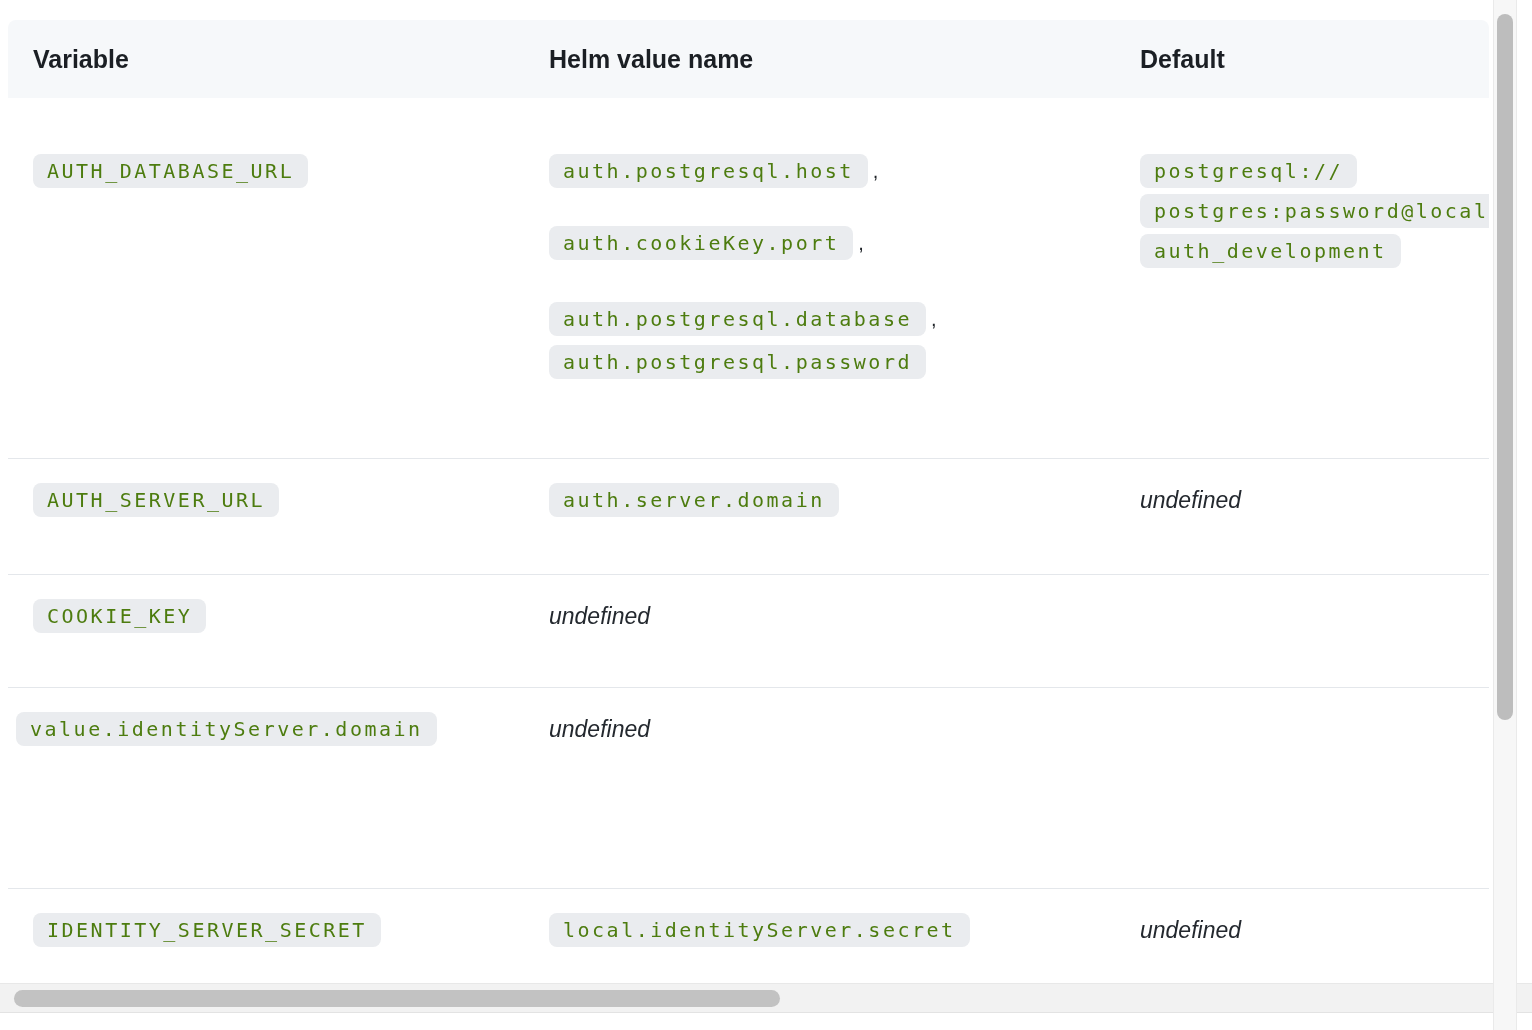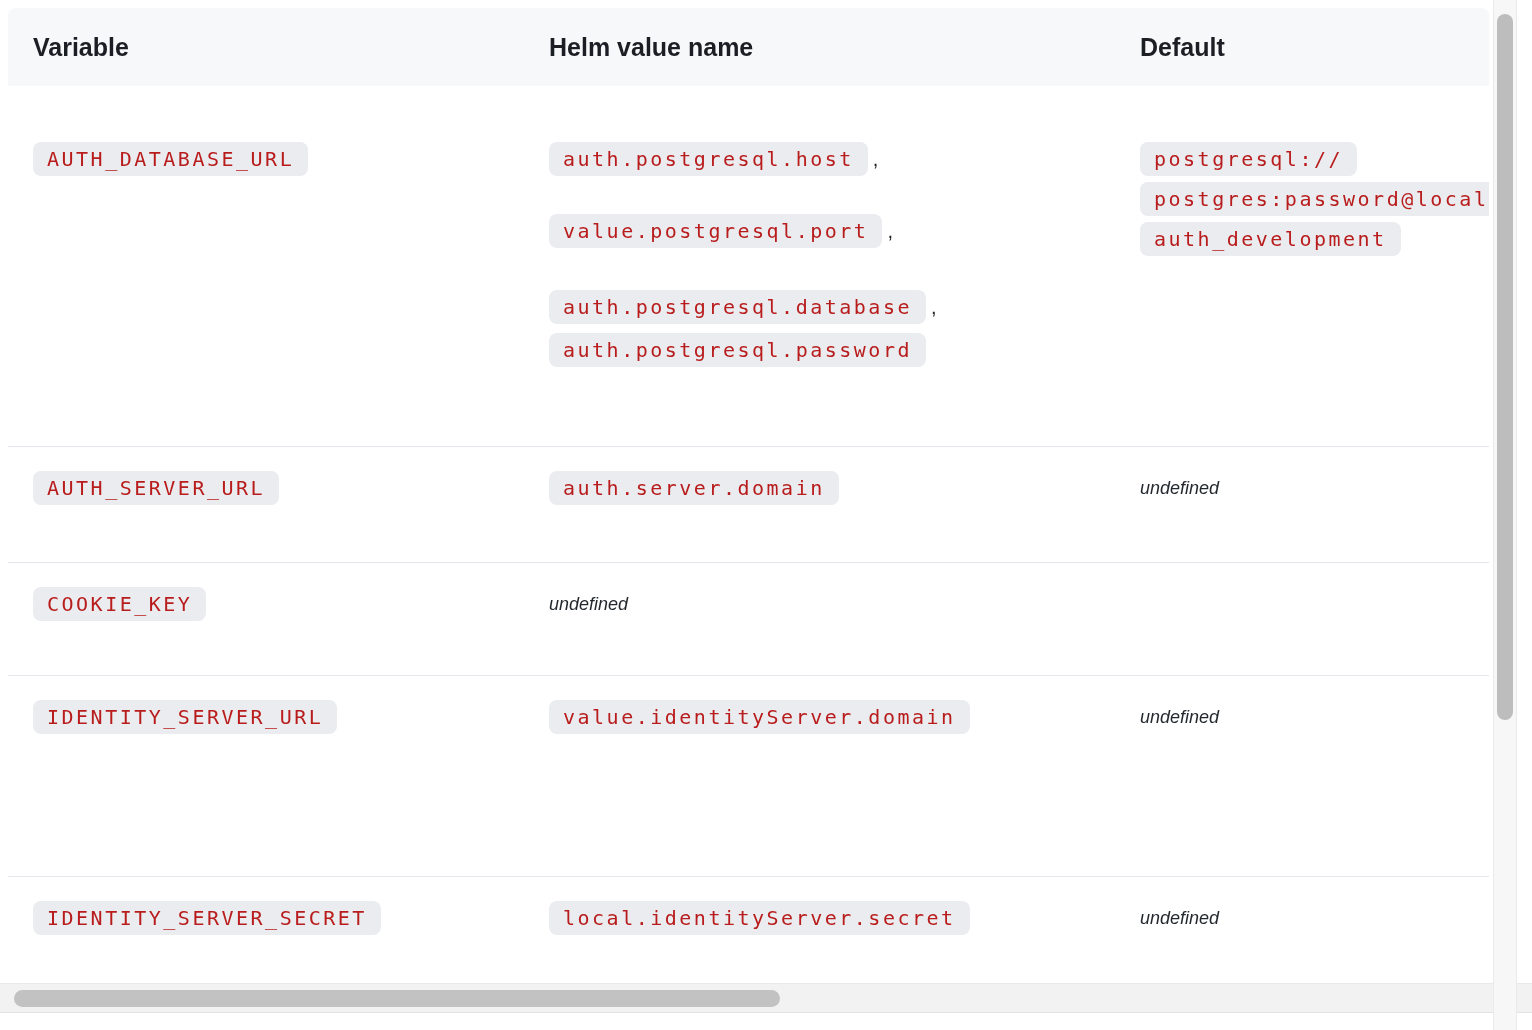--- a/index.html
+++ b/index.html
@@ -7,21 +7,21 @@
     width: 1532px; height: 1030px;
     background: #ffffff;
     font-family: "Liberation Sans", sans-serif;
     overflow: hidden;
     position: relative;
   }
 
   
   .table-viewport {
     position: absolute;
-    left: 8px; top: 8px;
+    left: 8px; top: 20px;
     width: 1481px; height: 972px;
     overflow: hidden;
     border-radius: 8px;
     background: #ffffff;
   }
   .table-content { width: 1800px; }
 
   .t-row {
     display: grid;
     grid-template-columns: 533px 591px 676px;
@@ -49,36 +49,36 @@
   
   .badge {
     display: inline-block;
     background: #eaecef;
     border-radius: 8px;
     padding: 5px 14px 5px 14px;
     font-family: "DejaVu Sans Mono", "Liberation Mono", monospace;
     font-size: 20px;
     letter-spacing: 2.5px;
     line-height: 24px;
-    color: #b91c1c;
+    color: #4d7c0f;
     white-space: nowrap;
   }
   .comma {
     font-size: 20px;
     color: #1f2328;
     margin-left: 5px;
   }
   .helm-line { margin-bottom: 38px; }
   .helm-line.last-group { margin-bottom: 0; line-height: 43px; width: 460px; }
   .helm-line.last-group .badge { margin-bottom: 0; }
   .default-line { margin-bottom: 6px; }
   .default-line .badge.clipped { width: 560px; }
 
   .undefined-val {
-    font-size: 18px;
+    font-size: 23px;
     font-style: italic;
     color: #24292f;
     line-height: 34px;
   }
 
   
   .h-scroll-track {
     position: absolute;
     left: 0; top: 983px;
     width: 1532px; height: 30px;
@@ -129,21 +129,21 @@
 
     <div class="t-row t-body-row row-0">
       <div class="cell first">
         <span class="badge">AUTH_DATABASE_URL</span>
       </div>
       <div class="cell">
         <div class="helm-line">
           <span class="badge">auth.postgresql.host</span><span class="comma">,</span>
         </div>
         <div class="helm-line">
-          <span class="badge">value.postgresql.port</span><span class="comma">,</span>
+          <span class="badge">auth.cookieKey.port</span><span class="comma">,</span>
         </div>
         <div class="helm-line last-group">
           <span class="badge">auth.postgresql.database</span><span class="comma">,</span>
           <span class="badge">auth.postgresql.password</span>
         </div>
       </div>
       <div class="cell">
         <div class="default-line">
           <span class="badge">postgresql://</span>
         </div>
@@ -171,23 +171,20 @@
     <div class="t-row t-body-row row-2">
       <div class="cell first">
         <span class="badge">COOKIE_KEY</span>
       </div>
       <div class="cell">
         <span class="undefined-val">undefined</span>
       </div>
     </div>
 
     <div class="t-row t-body-row row-3">
-      <div class="cell first">
-        <span class="badge">IDENTITY_SERVER_URL</span>
-      </div>
       <div class="cell">
         <span class="badge">value.identityServer.domain</span>
       </div>
       <div class="cell">
         <span class="undefined-val">undefined</span>
       </div>
     </div>
 
     <div class="t-row t-body-row row-4">
       <div class="cell first">

